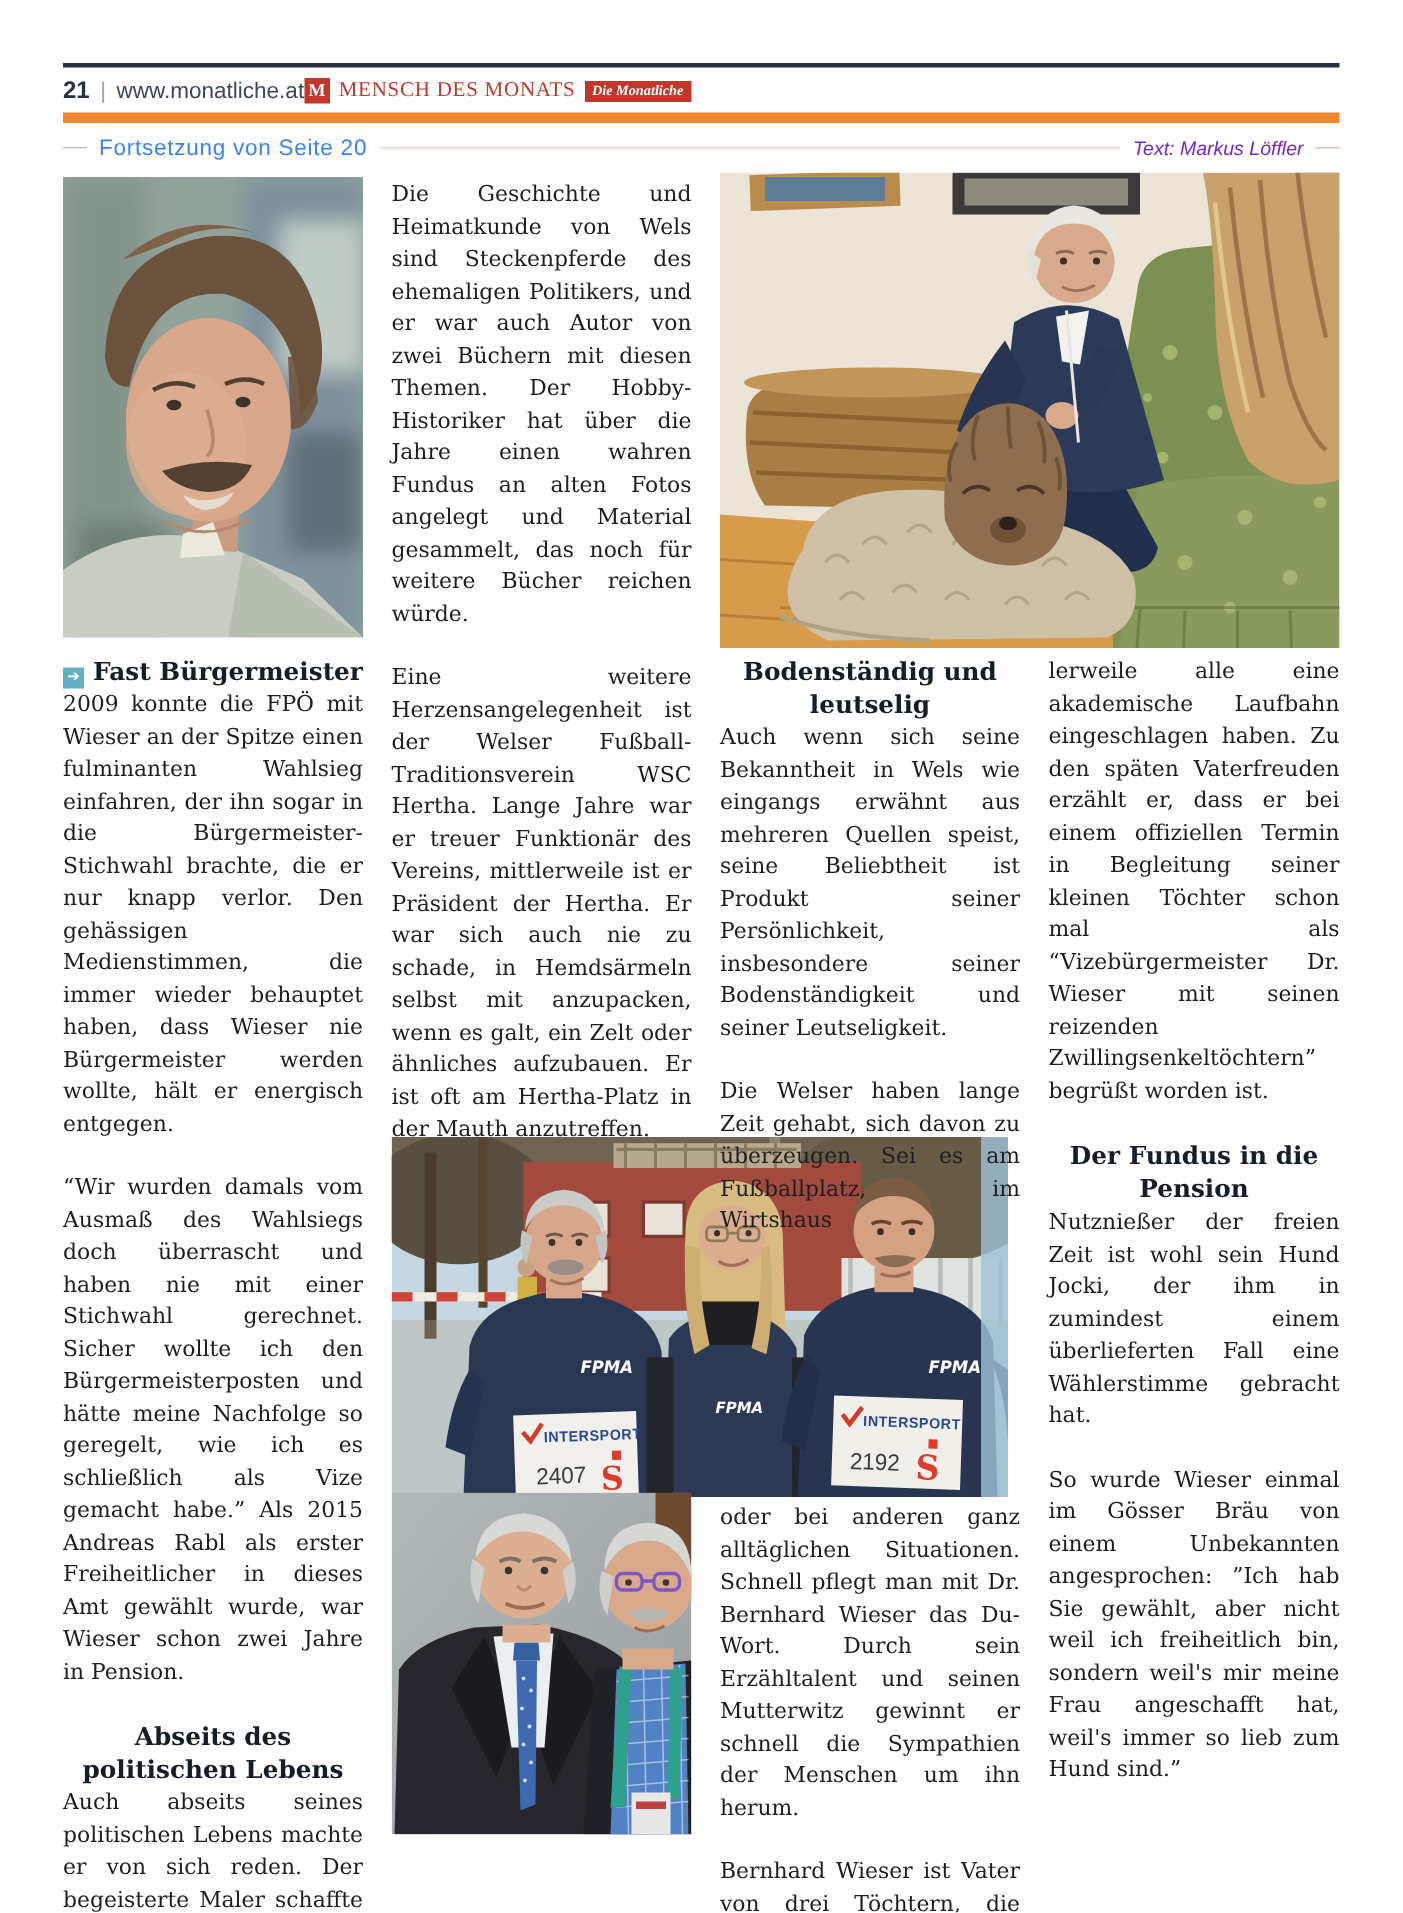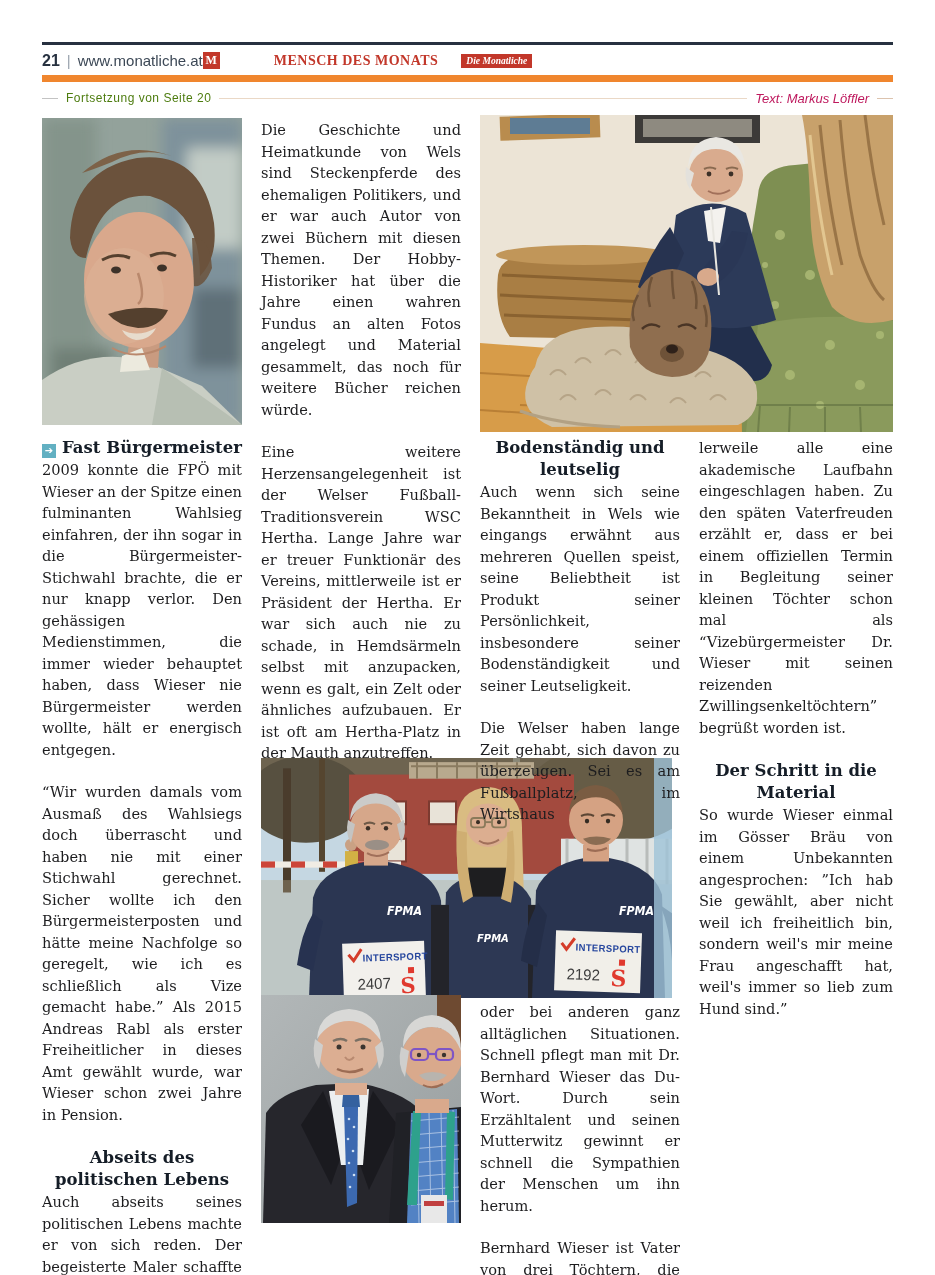--- a/index.html
+++ b/index.html
@@ -13,32 +13,32 @@
   .header-row { position:absolute; left:42px; top:49px; width:851px; height:23px;
     display:flex; justify-content:flex-start; align-items:center;
     font-family:"Liberation Sans", sans-serif; }
   .hleft { display:flex; align-items:baseline; gap:7px; }
   .pageno { font-weight:bold; font-size:16px; color:#273140; }
   .hsep { color:#9aa3ad; font-size:15px; }
   .siteurl { font-size:15px; color:#3c4856; }
   .hright { display:flex; align-items:center; gap:6px; }
   .m-badge { width:17px; height:17px; background:#c2372a; color:#fff; font-family:"Liberation Serif", serif;
     font-weight:bold; font-size:12px; display:flex; align-items:center; justify-content:center; }
-  .m-title { color:#c2372a; font-family:"Liberation Serif", serif; font-weight:bold;
-    font-size:14px; letter-spacing:0.5px;margin-left:48px; }
+  .m-title { color:#c2372a; font-family:"Liberation Serif", serif; font-weight:normal;
+    font-size:14px; letter-spacing:0.5px; }
   .m-brand { background:#c2372a; color:#fff; font-family:"Liberation Serif", serif; font-style:italic;
-    font-size:9.5px; padding:2px 5px; font-weight:bold;margin-left:17px; }
+    font-size:9.5px; padding:2px 5px; font-weight:bold; }
   .rule-orange { position:absolute; left:42px; top:75px; width:851px; height:7px; background:#f0862e; }
   .subheader { position:absolute; left:42px; top:90px; width:851px; height:16px;
     display:flex; align-items:center; gap:8px; font-family:"Liberation Sans", sans-serif; }
   .dashL { width:16px; height:1px; background:#c3c3c3; }
   .dashR { width:16px; height:1px; background:#dcc3ae; }
-  .contlabel { color:#4d7c0f; font-size:12px; letter-spacing:0.5px; white-space:nowrap; }
+  .contlabel { color:#3b82f6; font-size:15px; letter-spacing:0.5px; white-space:nowrap; }
   .subline { flex:1; height:1px; background:#ead8c6; }
-  .byline { color:#be185d; font-size:13px; font-style:italic; white-space:nowrap; }
+  .byline { color:#6d28d9; font-size:13px; font-style:italic; white-space:nowrap; }
 
   
   .photo { position:absolute; overflow:hidden; }
   .photo svg { display:block; width:100%; height:100%; }
   #photo-portrait { left:42px;  top:118px; width:200px; height:307px; }
   #photo-dog      { left:480px; top:115px; width:413px; height:317px; }
   #photo-runners  { left:261px; top:758px; width:411px; height:240px; }
   #photo-suits    { left:261px; top:995px; width:200px; height:228px; }
 
   
@@ -355,17 +355,18 @@
     <p>Die Welser haben lange Zeit gehabt, sich davon zu überzeugen. Sei es am Fußballplatz, im Wirtshaus</p>
   </div>
 
   <div class="col" id="col3b">
     <p>oder bei anderen ganz alltäglichen Situationen. Schnell pflegt man mit Dr. Bernhard Wieser das Du-Wort. Durch sein Erzähltalent und seinen Mutterwitz gewinnt er schnell die Sympathien der Menschen um ihn herum.</p>
     <p>Bernhard Wieser ist Vater von drei Töchtern, die mitt-</p>
   </div>
 
   <div class="col" id="col4">
     <p>lerweile alle eine akademische Laufbahn eingeschlagen haben. Zu den späten Vaterfreuden erzählt er, dass er bei einem offiziellen Termin in Begleitung seiner kleinen Töchter schon mal als “Vizebürgermeister Dr. Wieser mit seinen reizenden Zwillingsenkeltöchtern” begrüßt worden ist.</p>
-    <h2 class="spaced">Der Schritt in die Material</h2>
+    <h2 class="spaced">Der Fundus in die Pension</h2>
+    <p>Nutznießer der freien Zeit ist wohl sein Hund Jocki, der ihm in zumindest einem überlieferten Fall eine Wählerstimme gebracht hat.</p>
     <p><span>So wurde Wieser einmal im Gösser Bräu von einem Unbekannten angesprochen: ”Ich hab Sie gewählt, aber nicht weil ich freiheitlich bin, sondern weil's mir meine Frau angeschafft hat, weil's immer so lieb zum Hund sind.”</span></p>
   </div>
 
 </div>
 
 </body></html>

